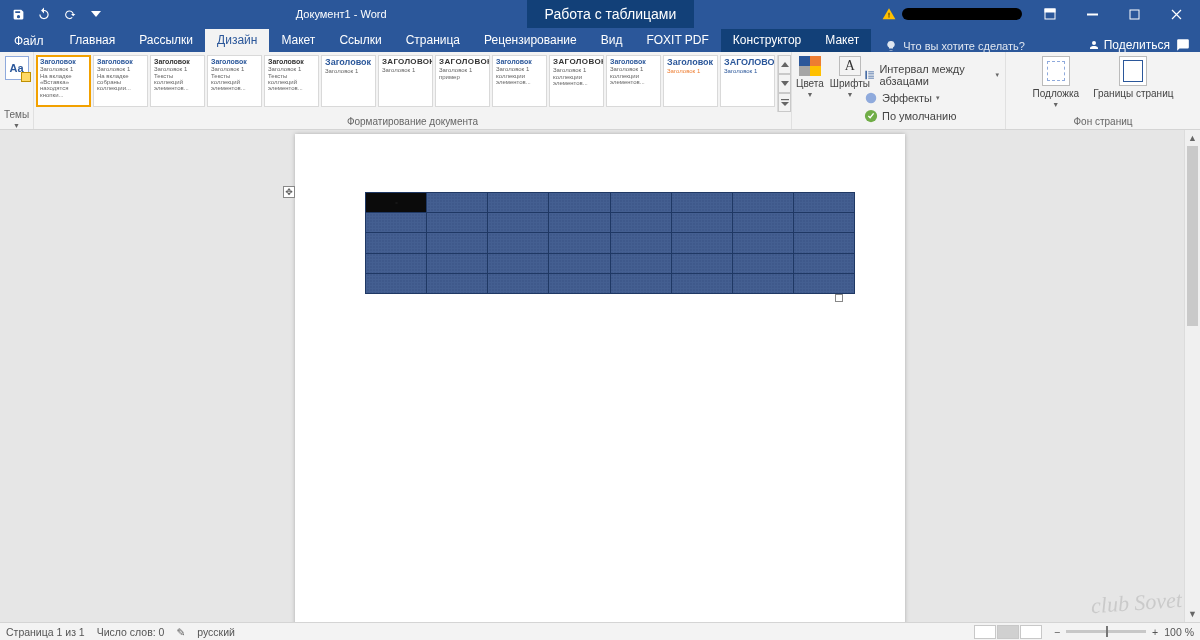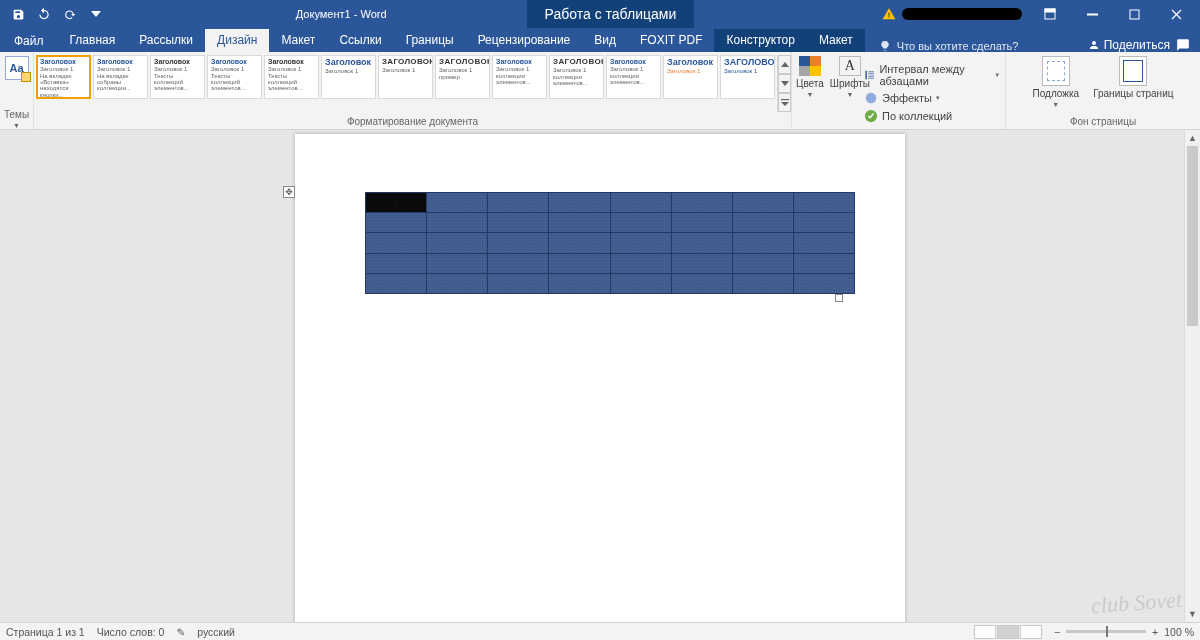--- a/index.html
+++ b/index.html
@@ -28,21 +28,21 @@
   .share-area { display:flex; align-items:center; gap:6px; padding-right:10px; font-size:12px; }
   
   .ribbon { height:78px; background:#f3f3f3; border-bottom:1px solid #d4d4d4; display:flex; font-size:10px; color:#444; }
   .grp { border-right:1px solid #e0e0e0; display:flex; flex-direction:column; }
   .grp-label { text-align:center; font-size:10px; color:#666; padding:1px 0 2px; }
   .themes { width:34px; align-items:center; justify-content:center; padding-top:4px; }
   .themes-ico { width:24px; height:24px; border:1px solid #8faadc; background:#fff; display:flex; align-items:center; justify-content:center; font-weight:bold; font-size:11px; color:#2b579a; position:relative;}
   .themes-ico::after{content:"";position:absolute;bottom:-3px;right:-3px;width:8px;height:8px;background:#ffd965;border:1px solid #bf9000;}
   .gallery { flex:0 0 742px; display:flex; flex-direction:column; }
   .gallery-row { flex:1; display:flex; overflow:hidden; padding:3px 2px 0 2px; gap:2px; }
-  .styleset { width:55px; height:44px; background:#fff; border:1px solid #d9d9d9; padding:2px 3px; overflow:hidden; font-size:6px; line-height:1.05; color:#666; }
+  .styleset { width:55px; height:52px; background:#fff; border:1px solid #d9d9d9; padding:2px 3px; overflow:hidden; font-size:6px; line-height:1.05; color:#666; }
   .styleset.sel { border:1px solid #f2a100; box-shadow:0 0 0 1px #f2a100 inset;}
   .styleset .h { font-size:7px; color:#2b579a; font-weight:bold; margin-bottom:1px; }
   .styleset.var2 .h { color:#333; }
   .styleset.var3 .h { font-size:9px; color:#2b579a; }
   .styleset.var4 .h { font-size:8px; color:#333; letter-spacing:.3px;}
   .styleset.var5 .h { font-size:8px; color:#333; letter-spacing:.4px;}
   .styleset.var6 .h { font-size:7px; color:#2b579a;}
   .styleset.var7 .h { font-size:9px; color:#2b579a; }
   .gallery-spin { width:14px; display:flex; flex-direction:column; border-left:1px solid #d9d9d9; margin:3px 0;}
   .gallery-spin div{flex:1;border:1px solid #c9c9c9;display:flex;align-items:center;justify-content:center;}
@@ -148,21 +148,21 @@
   </div>
 </div>
 
 <div class="ribbon-tabs">
   <div class="rtab file">Файл</div>
   <div class="rtab">Главная</div>
   <div class="rtab">Рассылки</div>
   <div class="rtab active">Дизайн</div>
   <div class="rtab">Макет</div>
   <div class="rtab">Ссылки</div>
-  <div class="rtab">Границы</div>
+  <div class="rtab">Страница</div>
   <div class="rtab">Рецензирование</div>
   <div class="rtab">Вид</div>
   <div class="rtab">FOXIT PDF</div>
   <div class="rtab ctx">Конструктор</div>
   <div class="rtab ctx">Макет</div>
   <div class="tell-me">
     <svg width="12" height="12" viewBox="0 0 24 24">
         <path fill="#fff" d="M9 21h6v-1H9v1zm3-19a7 7 0 0 0-4 13v2h8v-2a7 7 0 0 0-4-13z"></path>
       </svg>
     <span>Что вы хотите сделать?</span>
@@ -303,38 +303,38 @@
           <circle cx="8" cy="8" r="6" fill="#8faadc"></circle>
         </svg>
         <span>Эффекты</span> 
         <span class="dropdown-tri">▾</span>
       </div>
     <div class="opt">
         <svg viewBox="0 0 16 16">
           <circle cx="8" cy="8" r="7" fill="#70ad47"></circle>
           <path d="M5 8l2 2 4-5" stroke="#fff" stroke-width="1.6" fill="none"></path>
         </svg>
-        <span>По коллекций</span>
+        <span>По умолчанию</span>
       </div>
   </div>
 
   <div class="grp page-bg" style="border-right:none">
     <div class="page-bg-row">
       <div class="pbtn">
           <div class="pic wm"></div>
           <span>Подложка</span>
           <span class="dropdown-tri">▼</span>
         </div>
       <div class="pbtn">
           <div class="pic border"></div>
           <span>Границы страниц</span>
         </div>
     </div>
     <div style="flex:1"></div>
-    <div class="grp-label">Фон страницы</div>
+    <div class="grp-label">Фон страниц</div>
   </div>
 </div>
 
 <div class="canvas">
   <div class="page">
     <div class="tbl-handle">✥</div>
     <div class="sel-rect">
       <table>
         <tbody>
             <tr>

